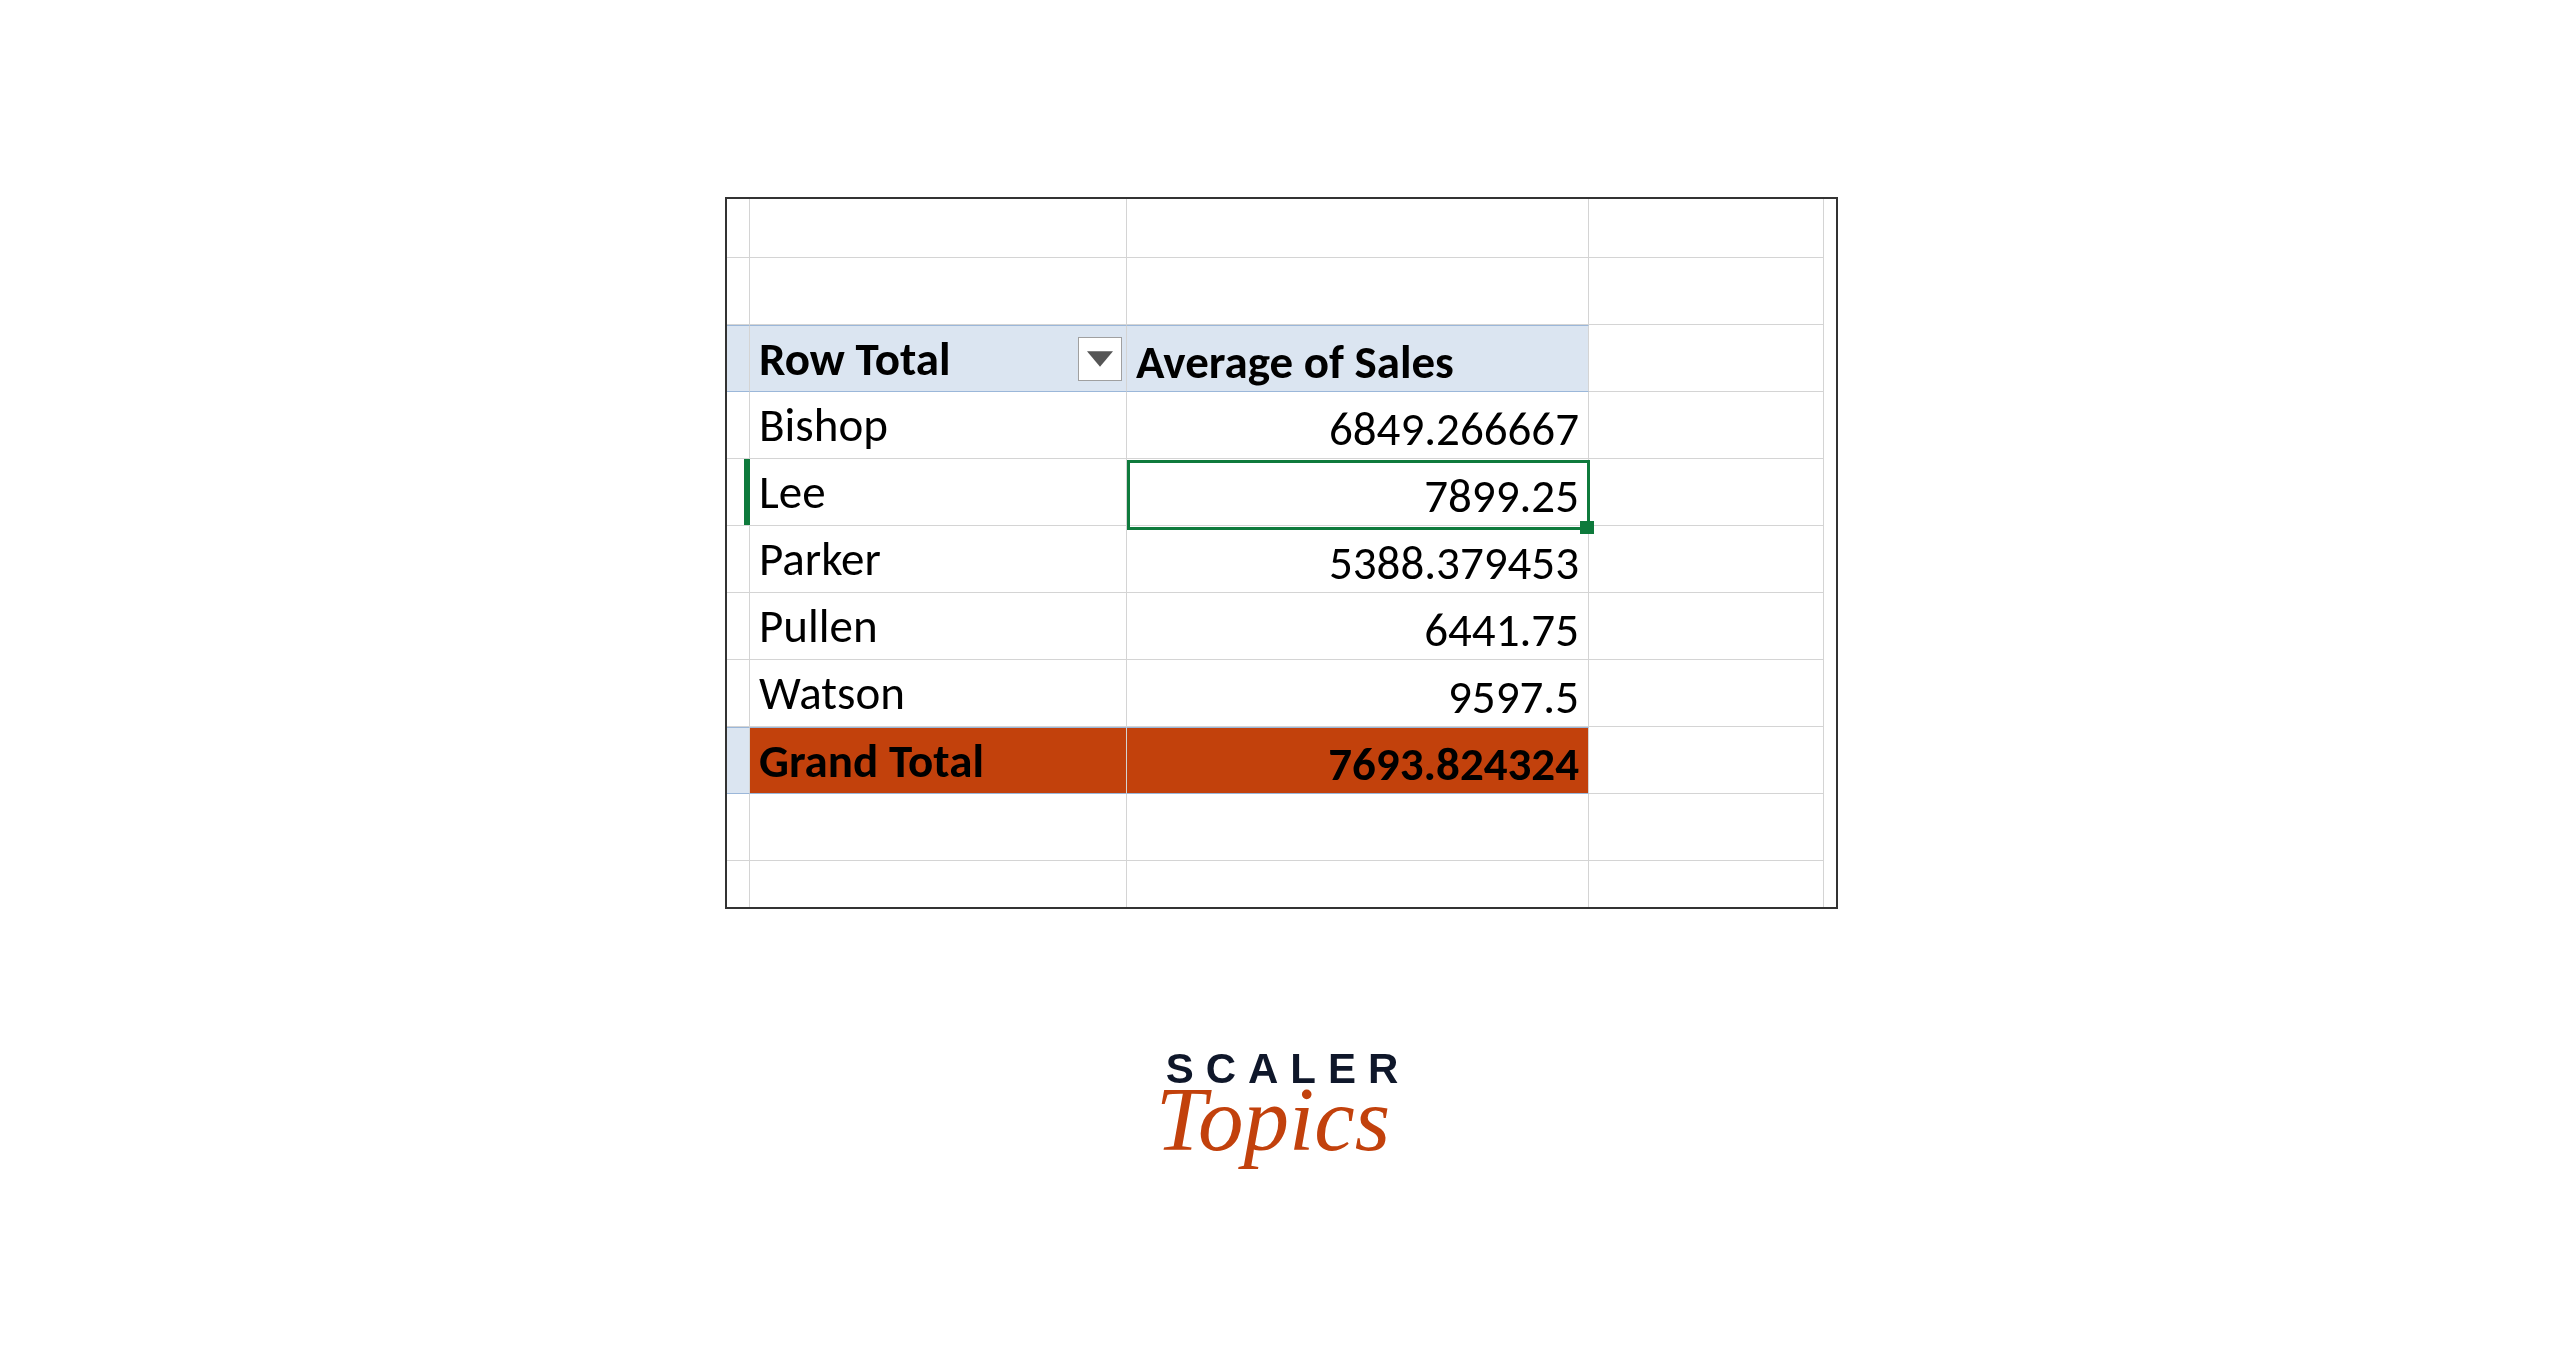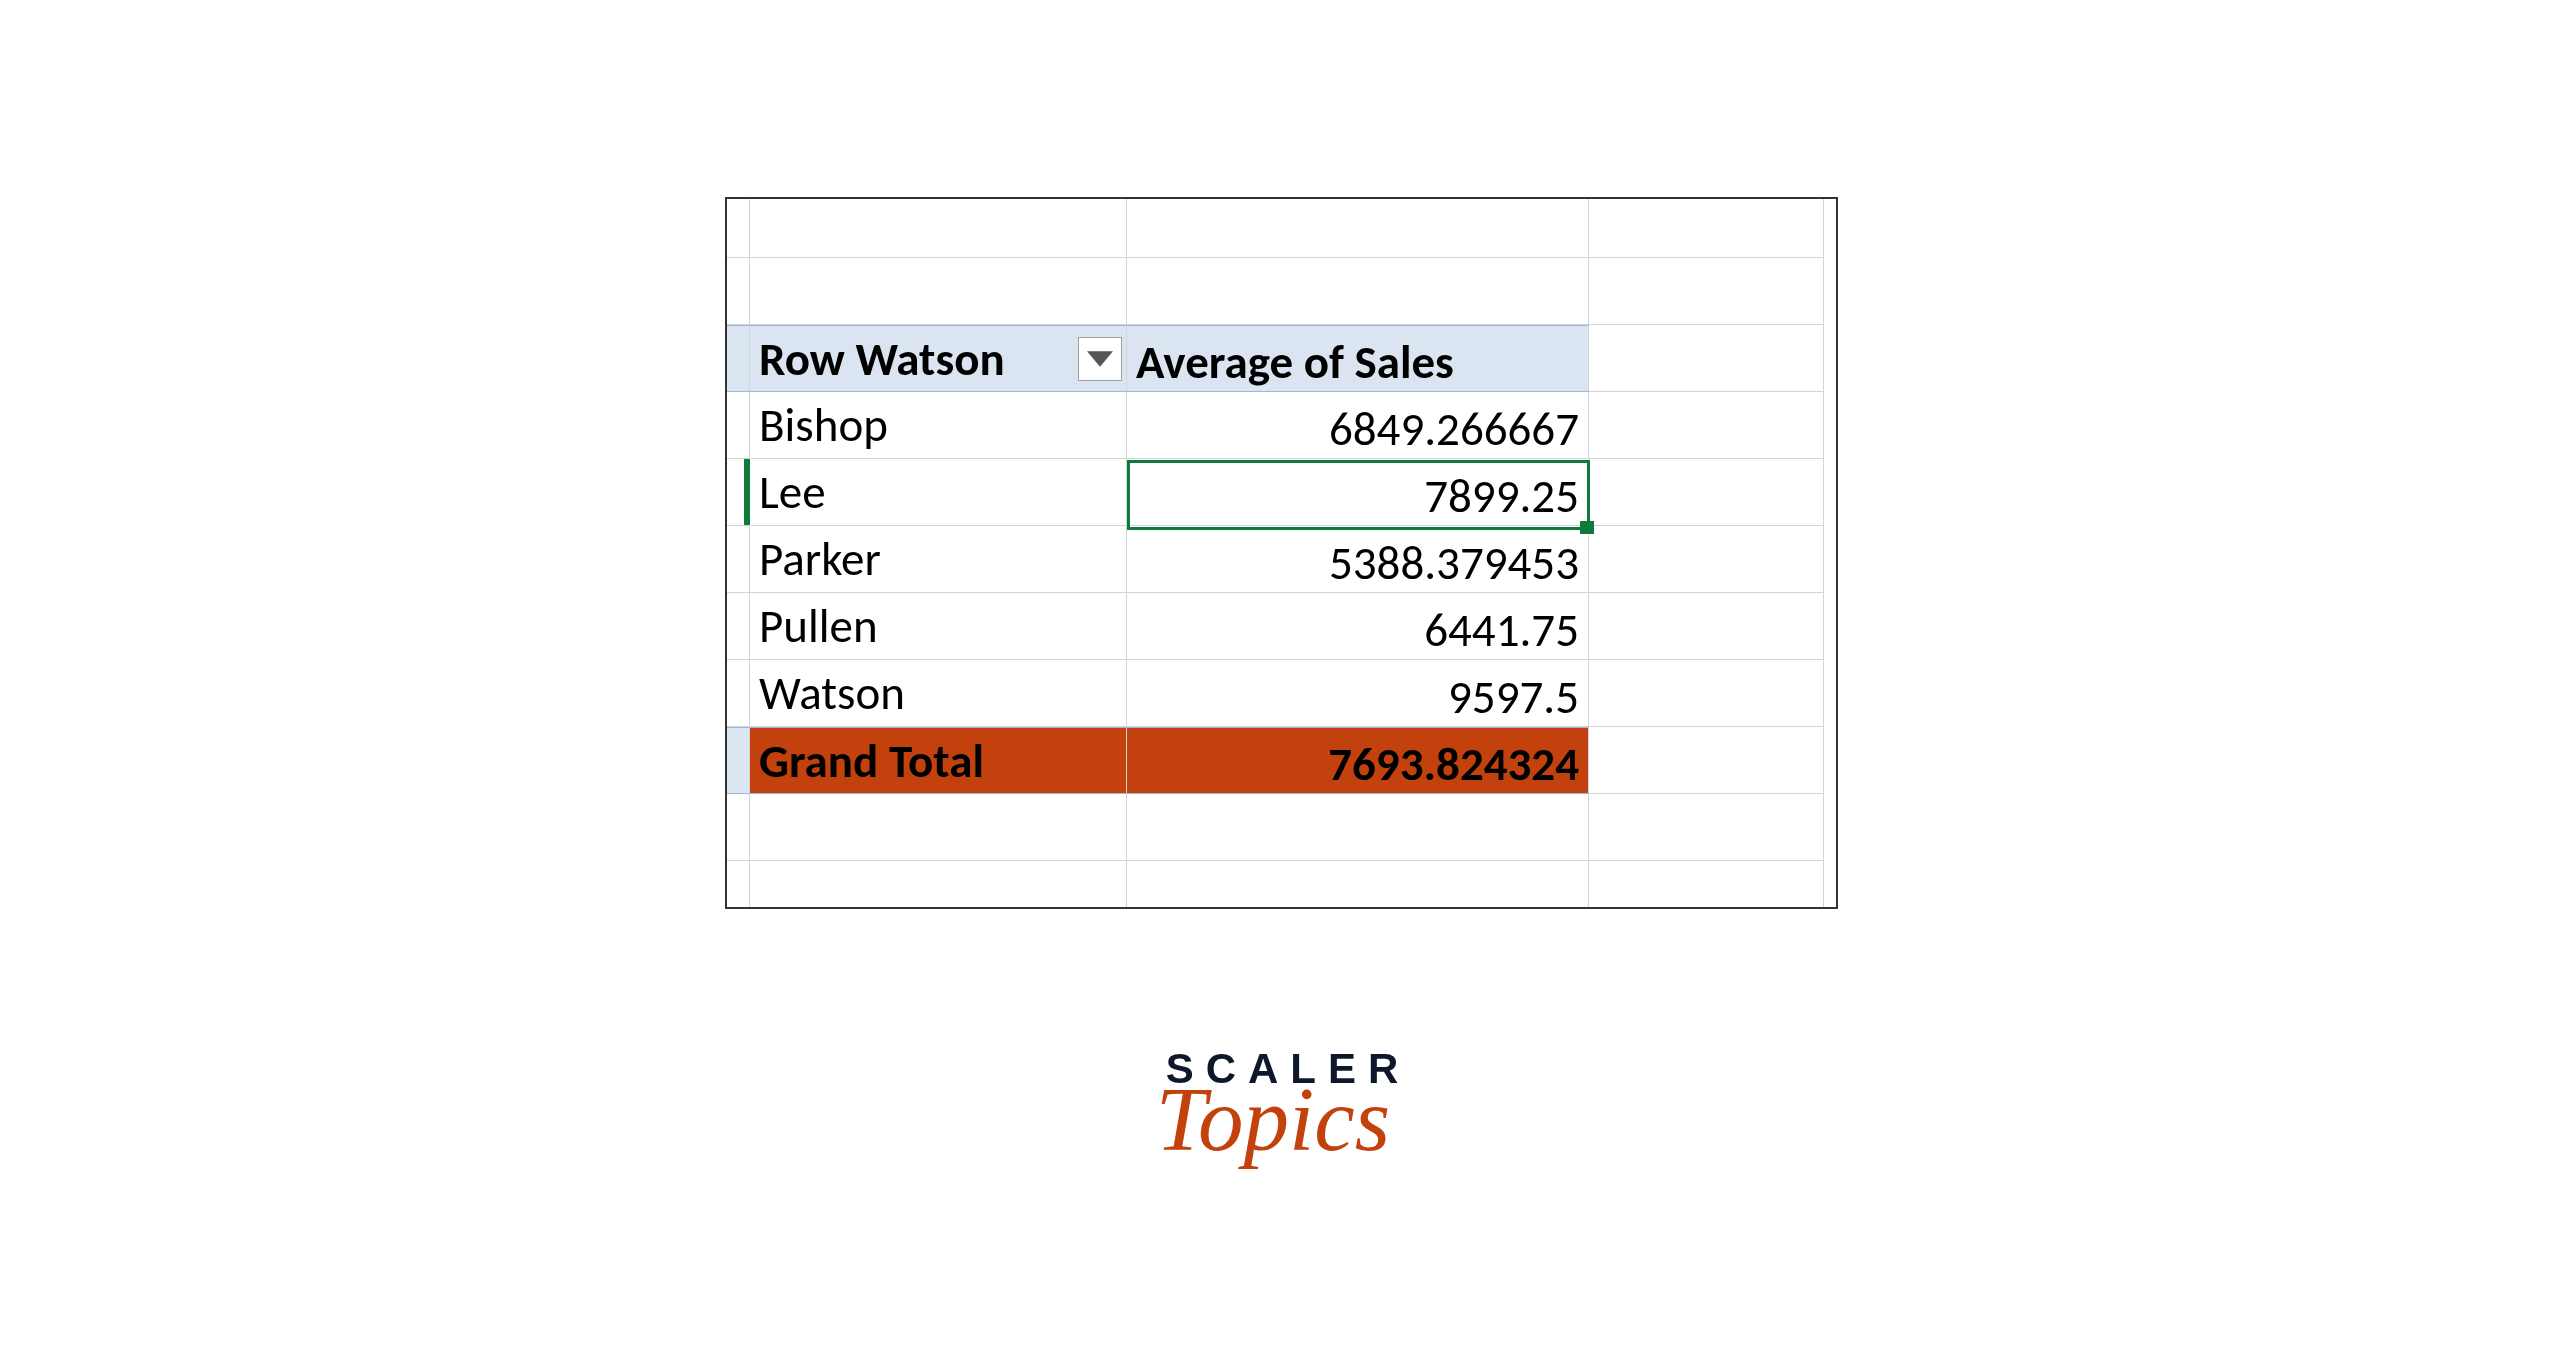--- a/index.html
+++ b/index.html
@@ -146,21 +146,21 @@
     <div class="row">
       <div class="colA-spacer"></div>
       <div class="cell colA"></div>
       <div class="cell colB"></div>
       <div class="cell colC"></div>
     </div>
 
     <div class="row">
       <div class="colA-spacer" style="border-top:1.5px solid #9bb7d9;border-bottom:1.5px solid #9bb7d9;background:#dbe5f1;"></div>
       <div class="cell colA pivot-header">
-        <span>Row Watson</span>
+        <span>Row Total</span>
         <div class="filter-btn">
           <svg viewBox="0 0 20 12">
             <polygon points="0,0 20,0 10,12" fill="#555"></polygon>
           </svg>
         </div>
       </div>
       <div class="cell colB pivot-header">
         <span>Average of Sales</span>
       </div>
       <div class="cell colC"></div>

